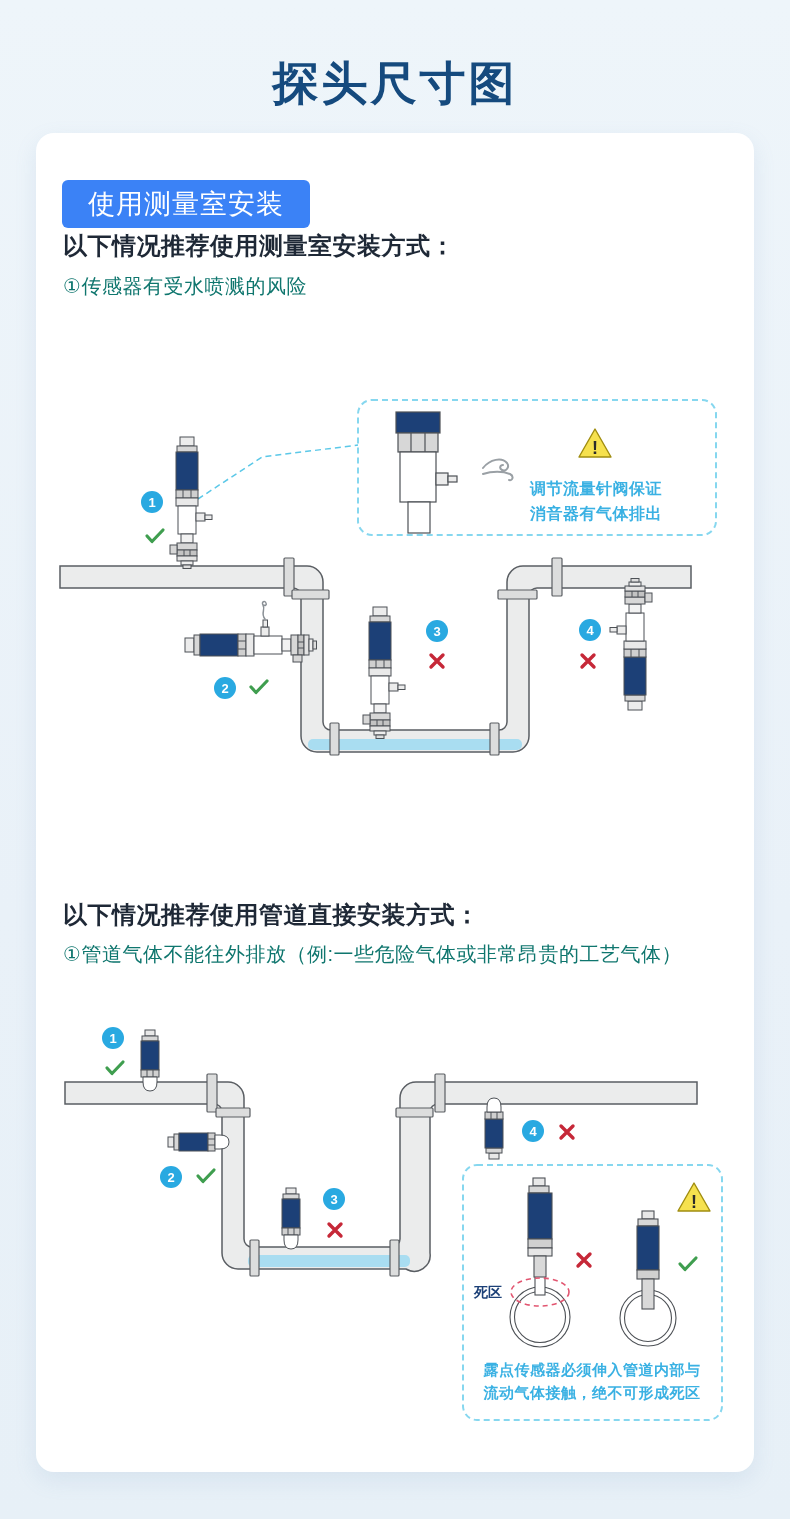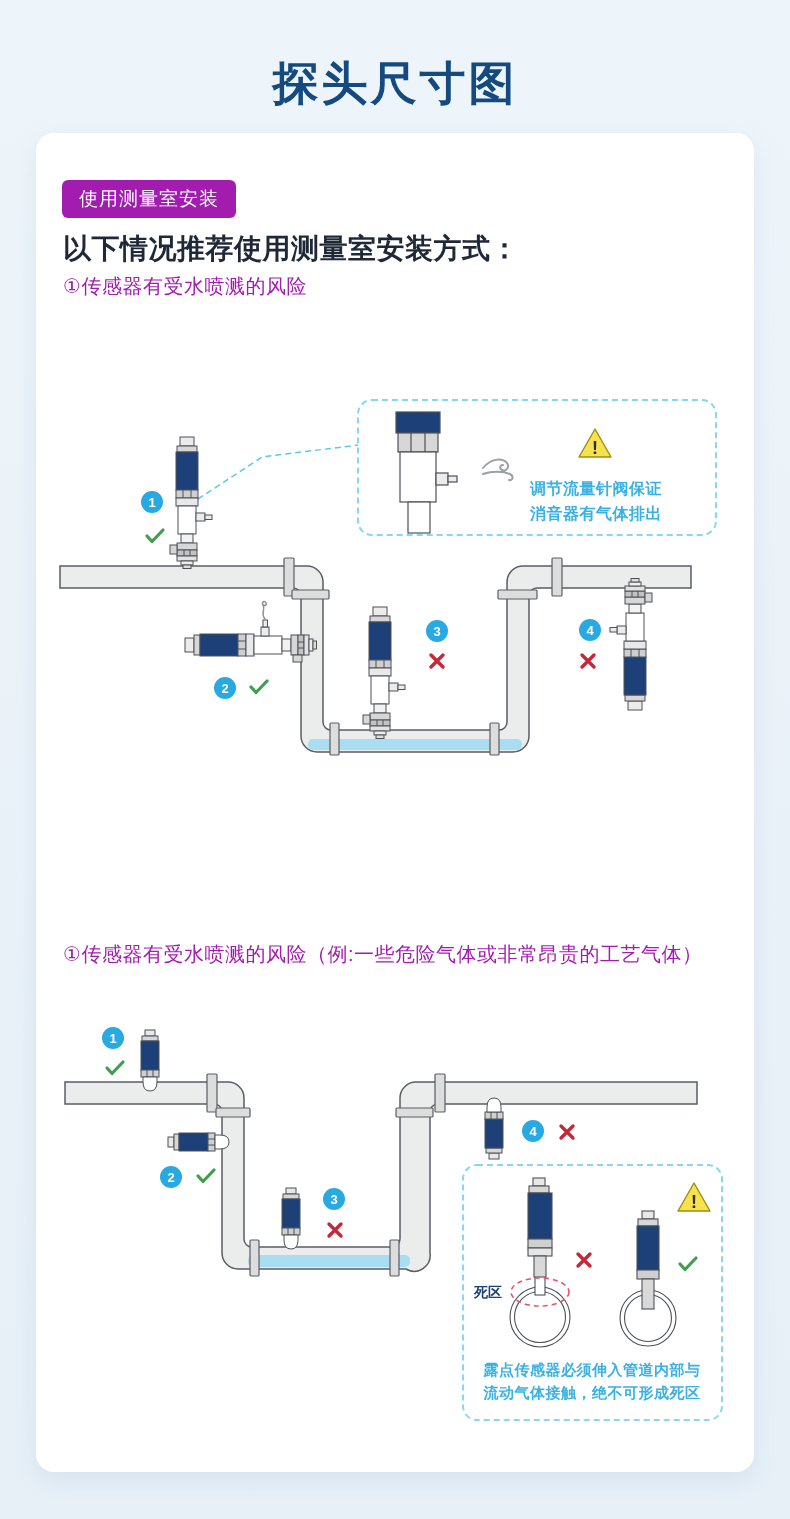--- a/index.html
+++ b/index.html
@@ -12,28 +12,28 @@
     position:absolute;top:22px;left:0;width:790px;text-align:center;
     font-size:46px;font-weight:800;color:#154a7e;letter-spacing:3px;
   }
   .card{
     position:absolute;left:36px;top:133px;width:718px;height:1339px;
     background:#ffffff;border-radius:18px;
     box-shadow:0 8px 22px rgba(110,150,190,.14);
   }
   .sec-badge{
     position:absolute;left:26px;display:inline-block;
-    background:#a21caf;color:#ffffff;font-size:19px;font-weight:500;
-    padding:6px 17px;border-radius:6px;letter-spacing:1px;
+    background:#3b82f6;color:#ffffff;font-size:27px;font-weight:500;
+    padding:6px 26px;border-radius:6px;letter-spacing:1px;
   }
   .sec-heading{
-    position:absolute;left:27px;font-size:28px;font-weight:600;color:#1e2836;letter-spacing:.5px;
+    position:absolute;left:27px;font-size:24px;font-weight:600;color:#1e2836;letter-spacing:.5px;
   }
   .sec-items{position:absolute;left:27px;margin:0;padding:0;list-style:none;}
-  .sec-items li{font-size:20px;line-height:34px;color:#a21caf;letter-spacing:.5px;}
+  .sec-items li{font-size:20px;line-height:34px;color:#0f766e;letter-spacing:.5px;}
   svg text{font-family:"Liberation Sans","DejaVu Sans",sans-serif;}
   .mk{fill:#29a9e1;}
   .mktxt{fill:#ffffff;font-size:13px;font-weight:bold;text-anchor:middle;}
   .callout-text{fill:#3ab1e3;font-size:16px;font-weight:bold;text-anchor:middle;letter-spacing:.5px;}
   .callout-text2{fill:#3ab1e3;font-size:15px;font-weight:bold;text-anchor:middle;letter-spacing:.5px;}
   .warntxt{fill:#2b2b2b;font-size:18px;font-weight:bold;text-anchor:middle;}
   .dz{fill:#1c4077;font-size:14px;font-weight:bold;text-anchor:middle;}
 </style>
 </head>
 <body>
@@ -131,22 +131,23 @@
       <path transform="translate(447,63)" d="M0,10 C7,1 19,-1 24,5 C27,9 23,14 19,12 C16,10.5 17,7 20,7 M0,16 C9,13 20,13 27,16 C31,18 30,23 26,22" fill="none" stroke="#9aa0a5" stroke-width="2" stroke-linecap="round"></path>
       <g transform="translate(559,50)">
         <path d="M0,-16 L16,12 L-16,12 Z" fill="#f6e14e" stroke="#a08d10" stroke-width="1.4" stroke-linejoin="round"></path>
         <text class="warntxt" y="9">!</text>
       </g>
       <text class="callout-text" x="560" y="99">调节流量针阀保证</text>
       <text class="callout-text" x="560" y="124">消音器有气体排出</text>
     </g>
   </svg>
 
+  <div class="sec-heading" style="top:766px;">以下情况推荐使用管道直接安装方式：</div>
   <ul class="sec-items" style="top:804px;">
-    <li>①传感器有受水喷溅的风险（例:一些危险气体或非常昂贵的工艺气体）</li>
+    <li>①管道气体不能往外排放（例:一些危险气体或非常昂贵的工艺气体）</li>
   </ul>
 
   <svg width="718" height="420" viewBox="0 0 718 420" style="position:absolute;left:0;top:882px;">
     <defs>
       <g id="probe-small" stroke="#4d5156" stroke-width="1">
         <rect x="-5" y="0" width="10" height="6" fill="#e8e8e8"></rect>
         <rect x="-8" y="6" width="16" height="5" fill="#d7d7d7"></rect>
         <rect x="-9" y="11" width="18" height="29" fill="#1c4077"></rect>
         <rect x="-9" y="40" width="18" height="7" fill="#d0d0d0"></rect>
         <line x1="-3" y1="40" x2="-3" y2="47"></line>

